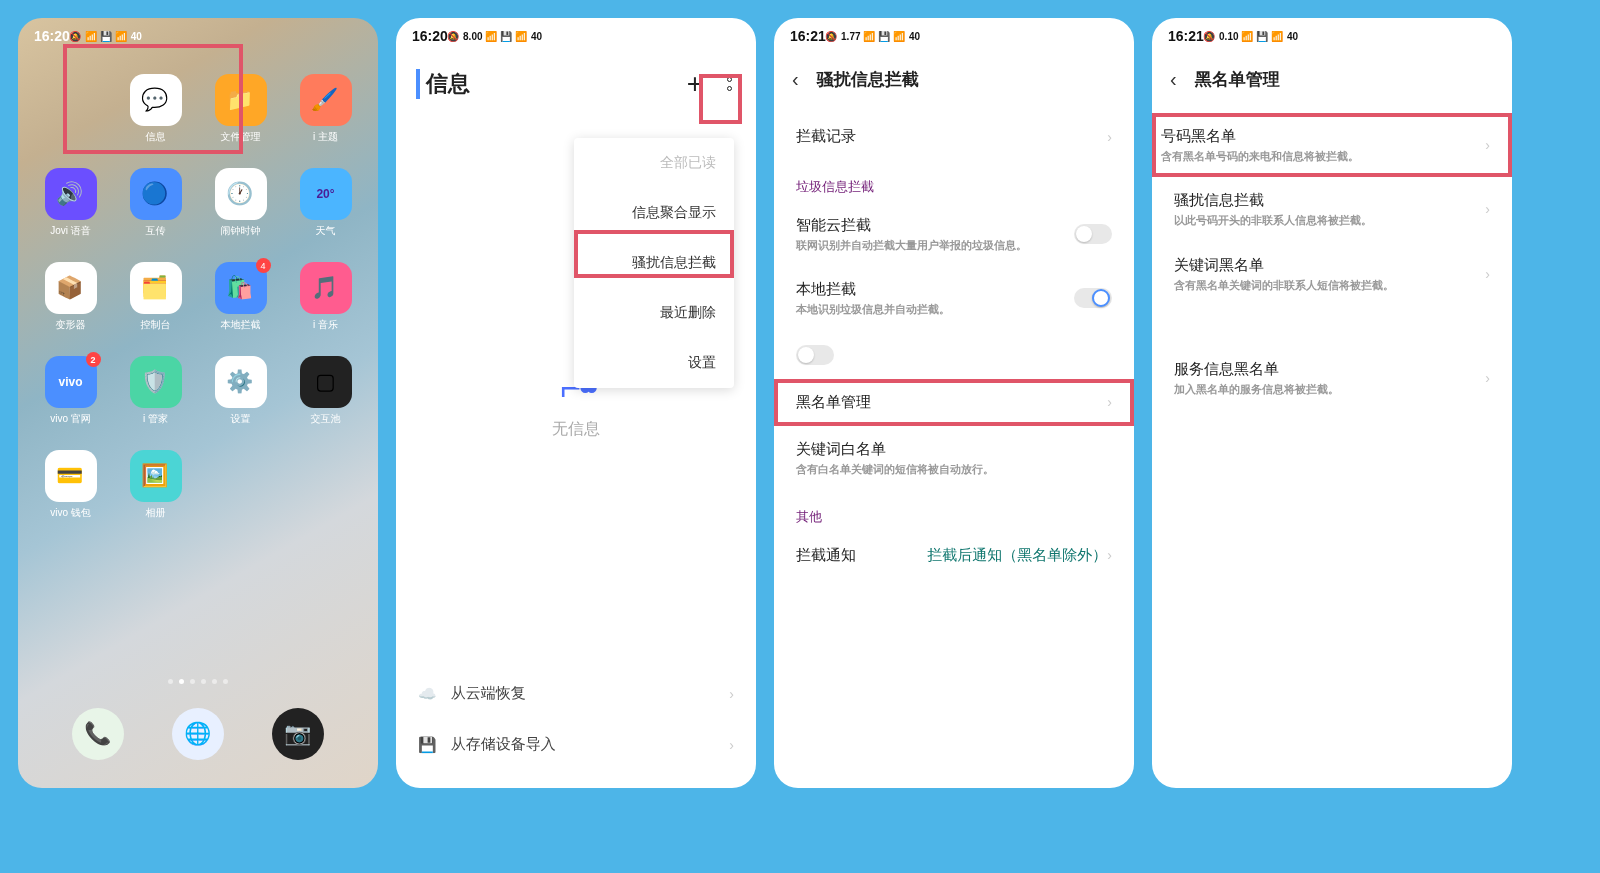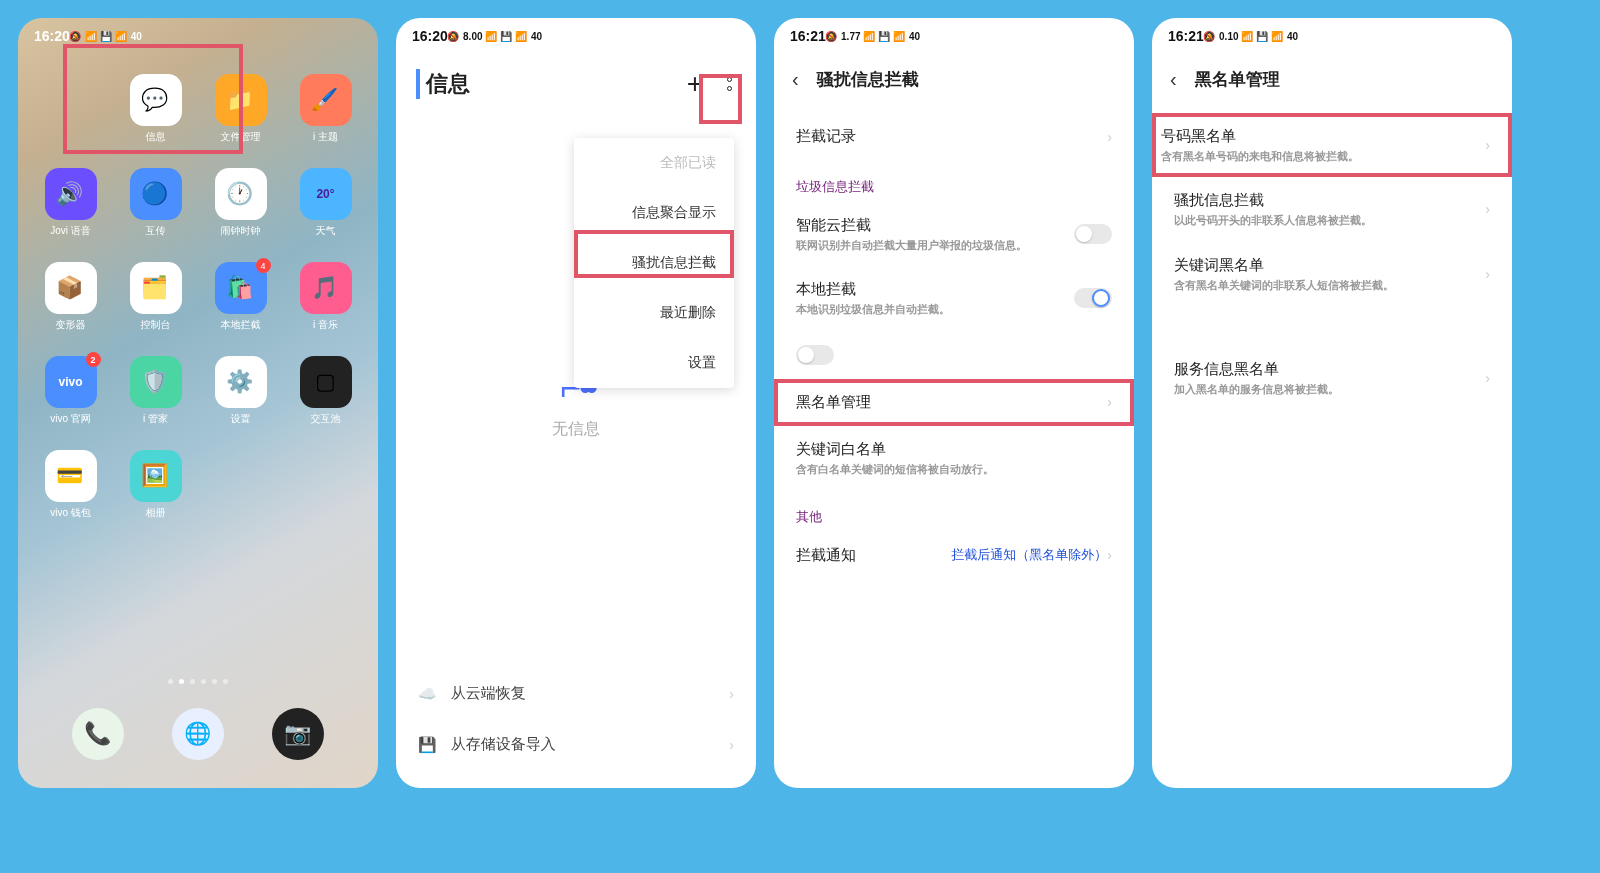--- a/index.html
+++ b/index.html
@@ -219,21 +219,21 @@
 }
 .toggle.on::after {
   left: auto;
   right: 2px;
   border: 2px solid #4b8fff;
   background: #fff;
   width: 14px;
   height: 14px;
   top: 1px;
 }
-.inline-value { font-size: 13px; color: #1d4ed8; }
+.inline-value { font-size: 15px; color: #0f766e; }
 </style>
 </head>
 <body>
 
 <div class="screen home-screen">
   <div class="status-bar light">
     <span>16:20</span>
     <span class="status-right">🔕 📶 💾 📶 40</span>
   </div>
   <div class="app-grid" id="s1-grid">

